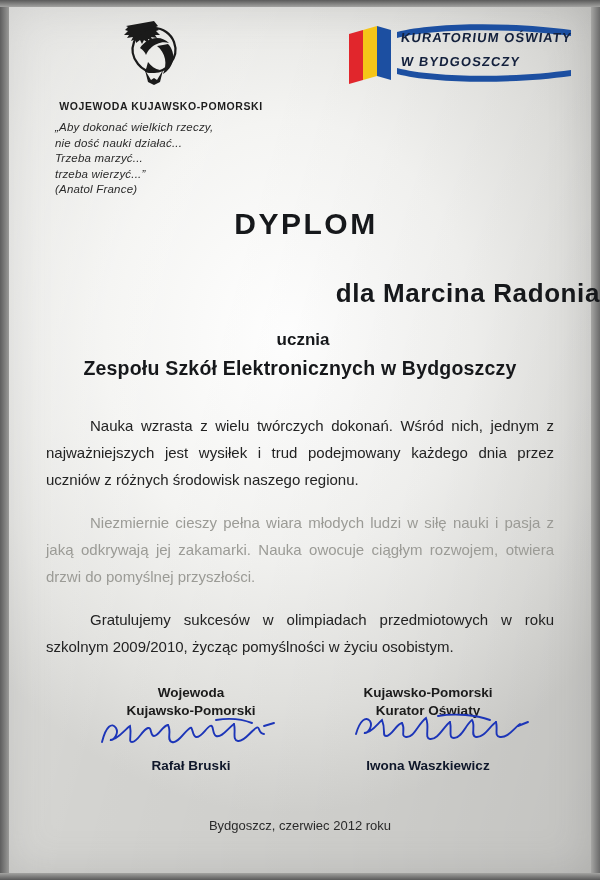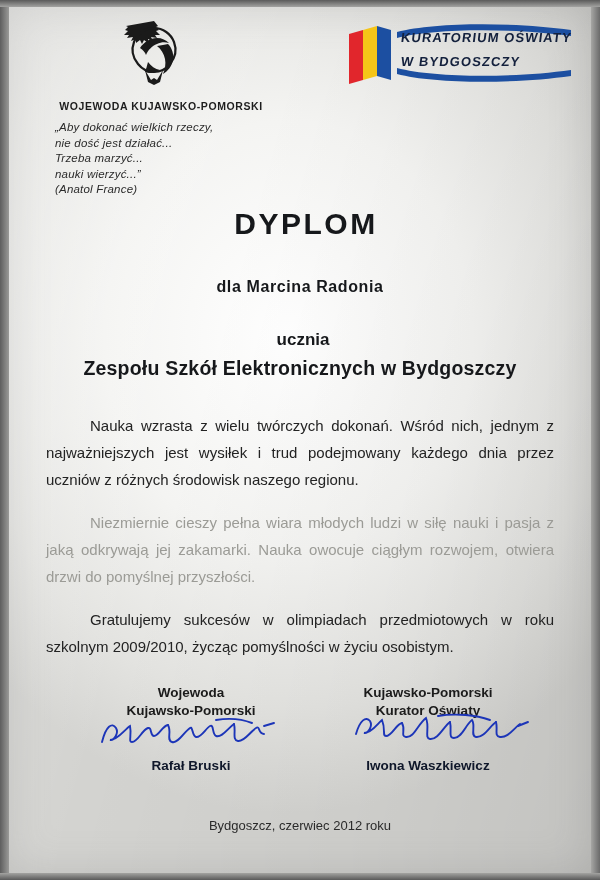--- a/index.html
+++ b/index.html
@@ -129,22 +129,22 @@
     font-size: 30px;
     font-weight: bold;
     letter-spacing: 2.5px;
     color: #16181b;
     padding-left: 12px;
   }
   .recipient {
     position: absolute;
     left: 0; right: 0;
     top: 278px;
-    text-align: center;
-    font-size: 16px;
+    text-align: right;
+    font-size: 26px;
     font-weight: bold;
     letter-spacing: 0.6px;
     color: #16181b;
   }
   .role {
     position: absolute;
     left: 6px; right: 0;
     top: 330px;
     text-align: center;
     font-size: 17px;
@@ -250,23 +250,23 @@
           <path d="M18 4 L32 0 L32 50 L18 54 Z" fill="#f5c518"></path>
           <path d="M32 0 L46 4 L46 54 L32 50 Z" fill="#1c4fa1"></path>
         </svg>
         <div class="ku-text1">KURATORIUM OŚWIATY</div>
         <div class="ku-text2">W BYDGOSZCZY</div>
       </div>
     </div>
 
     <div class="motto">
       <div>„Aby dokonać wielkich rzeczy,</div>
-      <div>nie dość jest działać...</div>
+      <div>nie dość nauki działać...</div>
       <div>Trzeba marzyć...</div>
-      <div>nauki wierzyć...”</div>
+      <div>trzeba wierzyć...”</div>
       <div>(Anatol France)</div>
     </div>
 
     <div class="dyplom">DYPLOM</div>
     <div class="recipient">dla Marcina Radonia</div>
     <div class="role">ucznia</div>
     <div class="school">Zespołu Szkół Elektronicznych w Bydgoszczy</div>
 
     <div class="body-text">
       <p>Nauka wzrasta z wielu twórczych dokonań. Wśród nich, jednym z najważniejszych jest wysiłek i trud podejmowany każdego dnia przez uczniów z różnych środowisk naszego regionu.</p>

